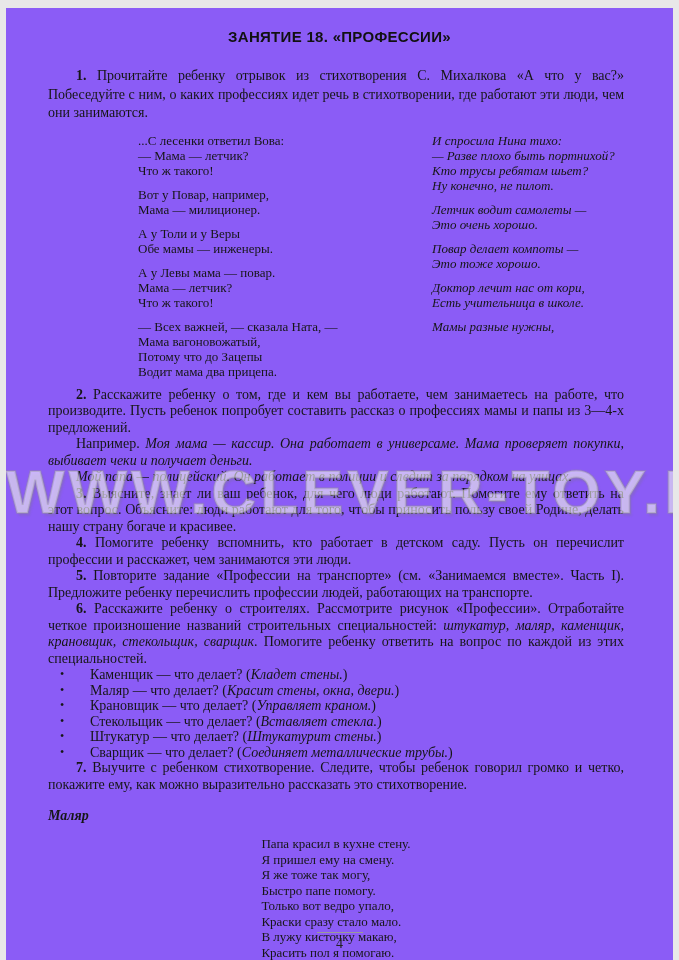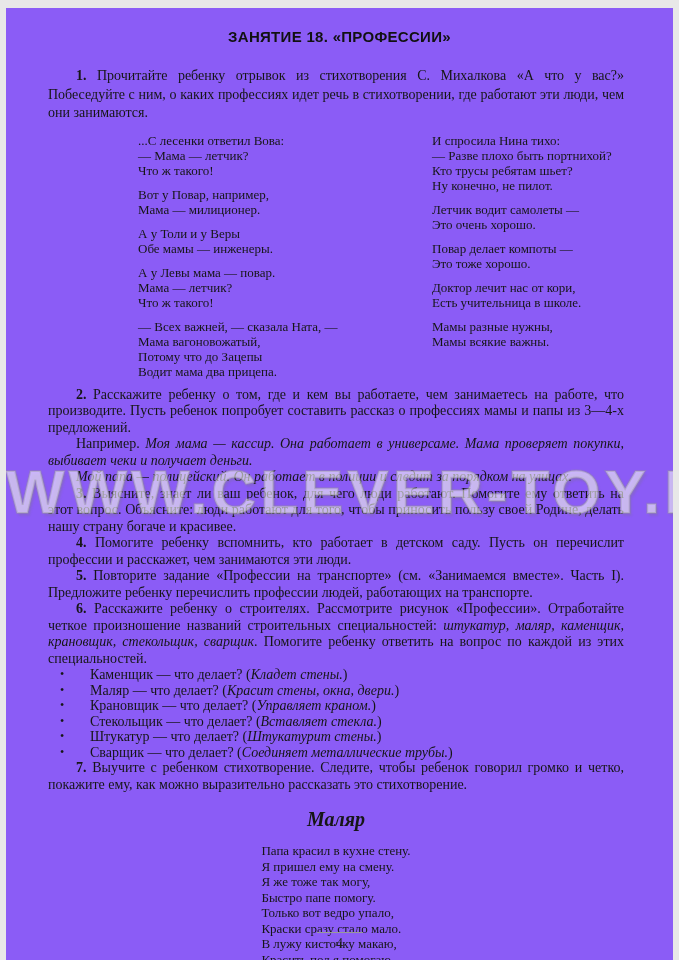--- a/index.html
+++ b/index.html
@@ -38,37 +38,37 @@
   .poem-row {
     display: flex;
     margin-top: 10px;
     margin-bottom: 8px;
   }
   .poem-col {
     font-size: 13px;
     line-height: 15px;
   }
   .poem-col-left { margin-left: 90px; width: 228px; }
-  .poem-col-right { margin-left: 66px; }
+  .poem-col-right { margin-left: 66px; font-style: italic; }
   .stanza { margin-bottom: 9px; }
   .stanza:last-child { margin-bottom: 0; }
   .bullet-list { margin: 0; }
   .bullet-item {
     display: flex;
     font-size: 14px;
     line-height: 15.5px;
     padding-left: 8px;
   }
   .bmark { width: 30px; flex: 0 0 30px; padding-left: 4px; font-size: 12px; }
   .poem2-title {
     margin-top: 15px;
-    text-align: center;
+    text-align: left;
     font-weight: bold;
     font-style: italic;
-    font-size: 20px;
+    font-size: 14px;
   }
   .poem2-wrap { text-align: center; margin-top: 12px; }
   .poem2 {
     display: inline-block;
     text-align: left;
     font-size: 13px;
     line-height: 15.5px;
   }
   .footer {
     position: absolute;
@@ -154,21 +154,20 @@
           <div class="stanza">
             <div class="pline">Повар делает компоты —</div>
             <div class="pline">Это тоже хорошо.</div>
           </div>
           <div class="stanza">
             <div class="pline">Доктор лечит нас от кори,</div>
             <div class="pline">Есть учительница в школе.</div>
           </div>
           <div class="stanza">
             <div class="pline">Мамы разные нужны,</div>
-            <div class="pline">Мамы всякие важны.</div>
           </div>
         </div>
     </div>
 
     <p class="body-par"><span class="bd">2.</span><span> Расскажите ребенку о том, где и кем вы работаете, чем занимаетесь на работе, что производите. Пусть ребенок попробует составить рассказ о профессиях мамы и папы из 3—4-х предложений.</span></p>
     <p class="body-par"><span>Например. </span><span class="it">Моя мама — кассир. Она работает в универсаме. Мама проверяет покупки, выбивает чеки и получает деньги.</span></p>
     <p class="body-par"><span class="it">Мой папа — полицейский. Он работает в полиции и следит за порядком на улицах.</span></p>
     <p class="body-par"><span class="bd">3.</span><span> Выясните, знает ли ваш ребенок, для чего люди работают. Помогите ему ответить на этот вопрос. Объясните: люди работают для того, чтобы приносить пользу своей Родине, делать нашу страну богаче и красивее.</span></p>
     <p class="body-par"><span class="bd">4.</span><span> Помогите ребенку вспомнить, кто работает в детском саду. Пусть он перечислит профессии и расскажет, чем занимаются эти люди.</span></p>
     <p class="body-par"><span class="bd">5.</span><span> Повторите задание «Профессии на транспорте» (см. «Занимаемся вместе». Часть I). Предложите ребенку перечислить профессии людей, работающих на транспорте.</span></p>

